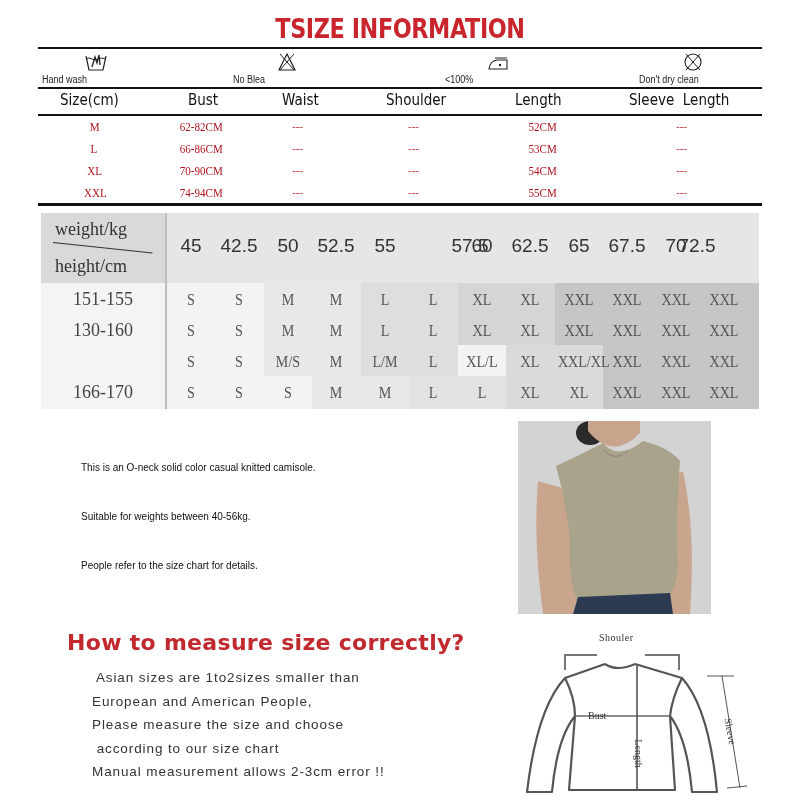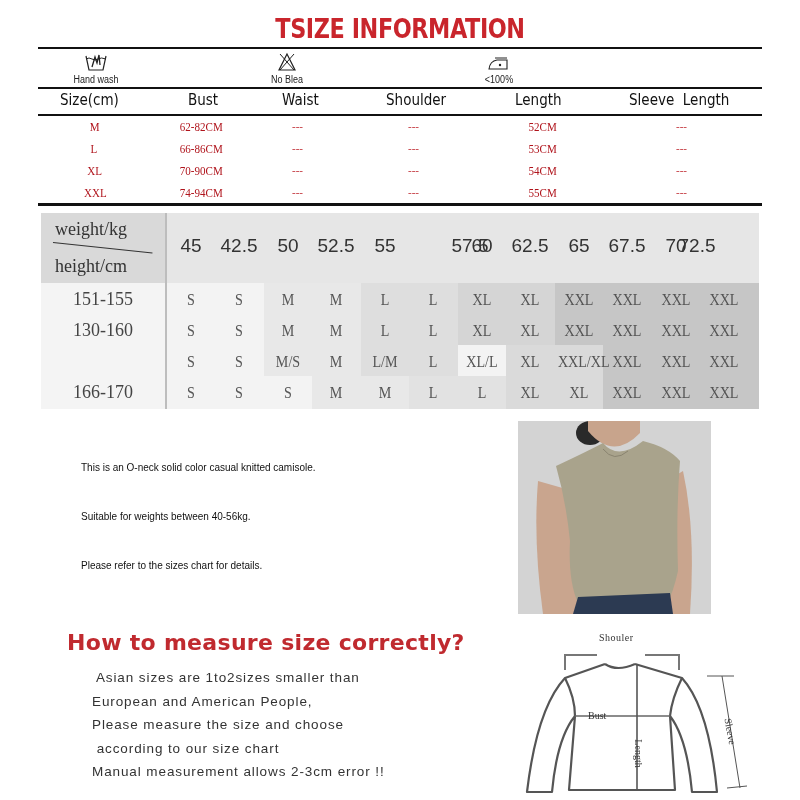--- a/index.html
+++ b/index.html
@@ -1,20 +1,20 @@
 <!DOCTYPE html>
 <html><head>
 <meta charset="utf-8">
 <style>
   * { box-sizing: border-box; margin: 0; padding: 0; }
   body { width: 800px; height: 800px; background: #fff; font-family: "Liberation Sans", sans-serif; position: relative; overflow: hidden; color: #222; }
   .title { position: absolute; top: 14px; left: 0; width: 800px; text-align: center; font-family: "DejaVu Sans", sans-serif; font-size: 26px; font-weight: bold; color: #c9252c; letter-spacing: -0.5px; transform: scaleX(0.86); }
   .rule { position: absolute; left: 38px; width: 724px; background: #111; }
   .care-row { position: absolute; top: 50px; left: 38px; width: 724px; height: 36px; }
-  .care { position: absolute; top: 0; width: 120px; text-align: center; }
+  .care { position: absolute; top: 0; width: 120px; text-align: left; }
   .care svg { display: block; margin: 1px auto 0; }
   .care .lbl { font-size: 10px; color: #222; transform: scaleX(0.9); margin-top: 1px; }
   .hdr-row { position: absolute; top: 89px; left: 38px; width: 724px; height: 24px; }
   .hdr-row span { position: absolute; top: 2px; font-family: "DejaVu Sans", sans-serif; font-size: 15px; color: #111; transform: scaleX(0.9); transform-origin: left; white-space: nowrap; }
   .size-row span { position: absolute; font-family: "Liberation Serif", serif; font-size: 13px; color: #b0141c; transform: scaleX(0.85); white-space: nowrap; }
   .size-row span.dash { color: #c94a50; }
 
   .grid { position: absolute; top: 213px; left: 41px; width: 718px; height: 196px; background: #efefef; }
   .grid .corner { position: absolute; left: 0; top: 0; width: 124px; height: 70px; background: #d9d9d9; }
   .grid .corner .w { position: absolute; left: 14px; top: 6px; font-family: "Liberation Serif", serif; font-size: 18px; color: #333; }
@@ -59,20 +59,27 @@
     <div class="lbl">No Blea</div>
   </div>
   <div class="care" style="left:401px;">
     <svg width="28" height="22" viewBox="0 0 28 22">
         <path d="M4 18 Q5 10 12 9 L22 9 L22 18 Z" fill="none" stroke="#222" stroke-width="1.1"></path>
         <path d="M10 7 L22 7" stroke="#222" stroke-width="1"></path>
         <circle cx="15" cy="14" r="1.2" fill="#222"></circle>
       </svg>
     <div class="lbl">&lt;100%</div>
   </div>
+  <div class="care" style="left:595px;">
+    <svg width="22" height="22" viewBox="0 0 22 22">
+        <circle cx="11" cy="11" r="8" fill="none" stroke="#222" stroke-width="1.1"></circle>
+        <path d="M4 3 L18 19 M18 3 L4 19" stroke="#222" stroke-width="1"></path>
+      </svg>
+    <div class="lbl">Don't dry clean</div>
+  </div>
 </div>
 
 <div class="rule" style="top:87px;height:2px;"></div>
 
 <div class="hdr-row">
   <span style="left:22px;">Size(cm)</span>
   <span style="left:150px;">Bust</span>
   <span style="left:244px;">Waist</span>
   <span style="left:348px;">Shoulder</span>
   <span style="left:477px;">Length</span>
@@ -211,21 +218,21 @@
     <div class="cell" style="left:465px;top:171px;">XL</div>
     <div class="cell" style="left:514px;top:171px;">XL</div>
     <div class="cell" style="left:562px;top:171px;">XXL</div>
     <div class="cell" style="left:611px;top:171px;">XXL</div>
     <div class="cell" style="left:659px;top:171px;">XXL</div>
   </div>
 </div>
 
 <div class="desc" style="top:462px;">This is an O-neck solid color casual knitted camisole.</div>
 <div class="desc" style="top:511px;">Suitable for weights between 40-56kg.</div>
-<div class="desc" style="top:560px;">Please refer to the sizes chart for details.</div>
+<div class="desc" style="top:560px;">People refer to the size chart for details.</div>
 
 <div class="photo">
   <svg width="193" height="193" viewBox="0 0 193 193">
     <rect width="193" height="193" fill="#d3d3d3"></rect>
     <ellipse cx="72" cy="12" rx="14" ry="12" fill="#2a2a2a"></ellipse>
     <path d="M20 60 Q15 120 25 193 L60 193 L55 70 Z" fill="#c9a58e"></path>
     <path d="M165 50 Q178 110 172 193 L150 193 L148 60 Z" fill="#c9a58e"></path>
     <path d="M70 10 Q95 40 122 12 L122 0 L70 0 Z" fill="#c8a48c"></path>
     <path d="M38 45 Q70 30 85 22 Q100 40 125 20 Q150 26 162 40 Q158 90 160 150 Q155 172 150 180 L60 182 Q50 160 52 120 Q48 80 38 45 Z" fill="#a9a38c"></path>
     <path d="M60 176 L152 172 L155 193 L55 193 Z" fill="#2c3a52"></path>

